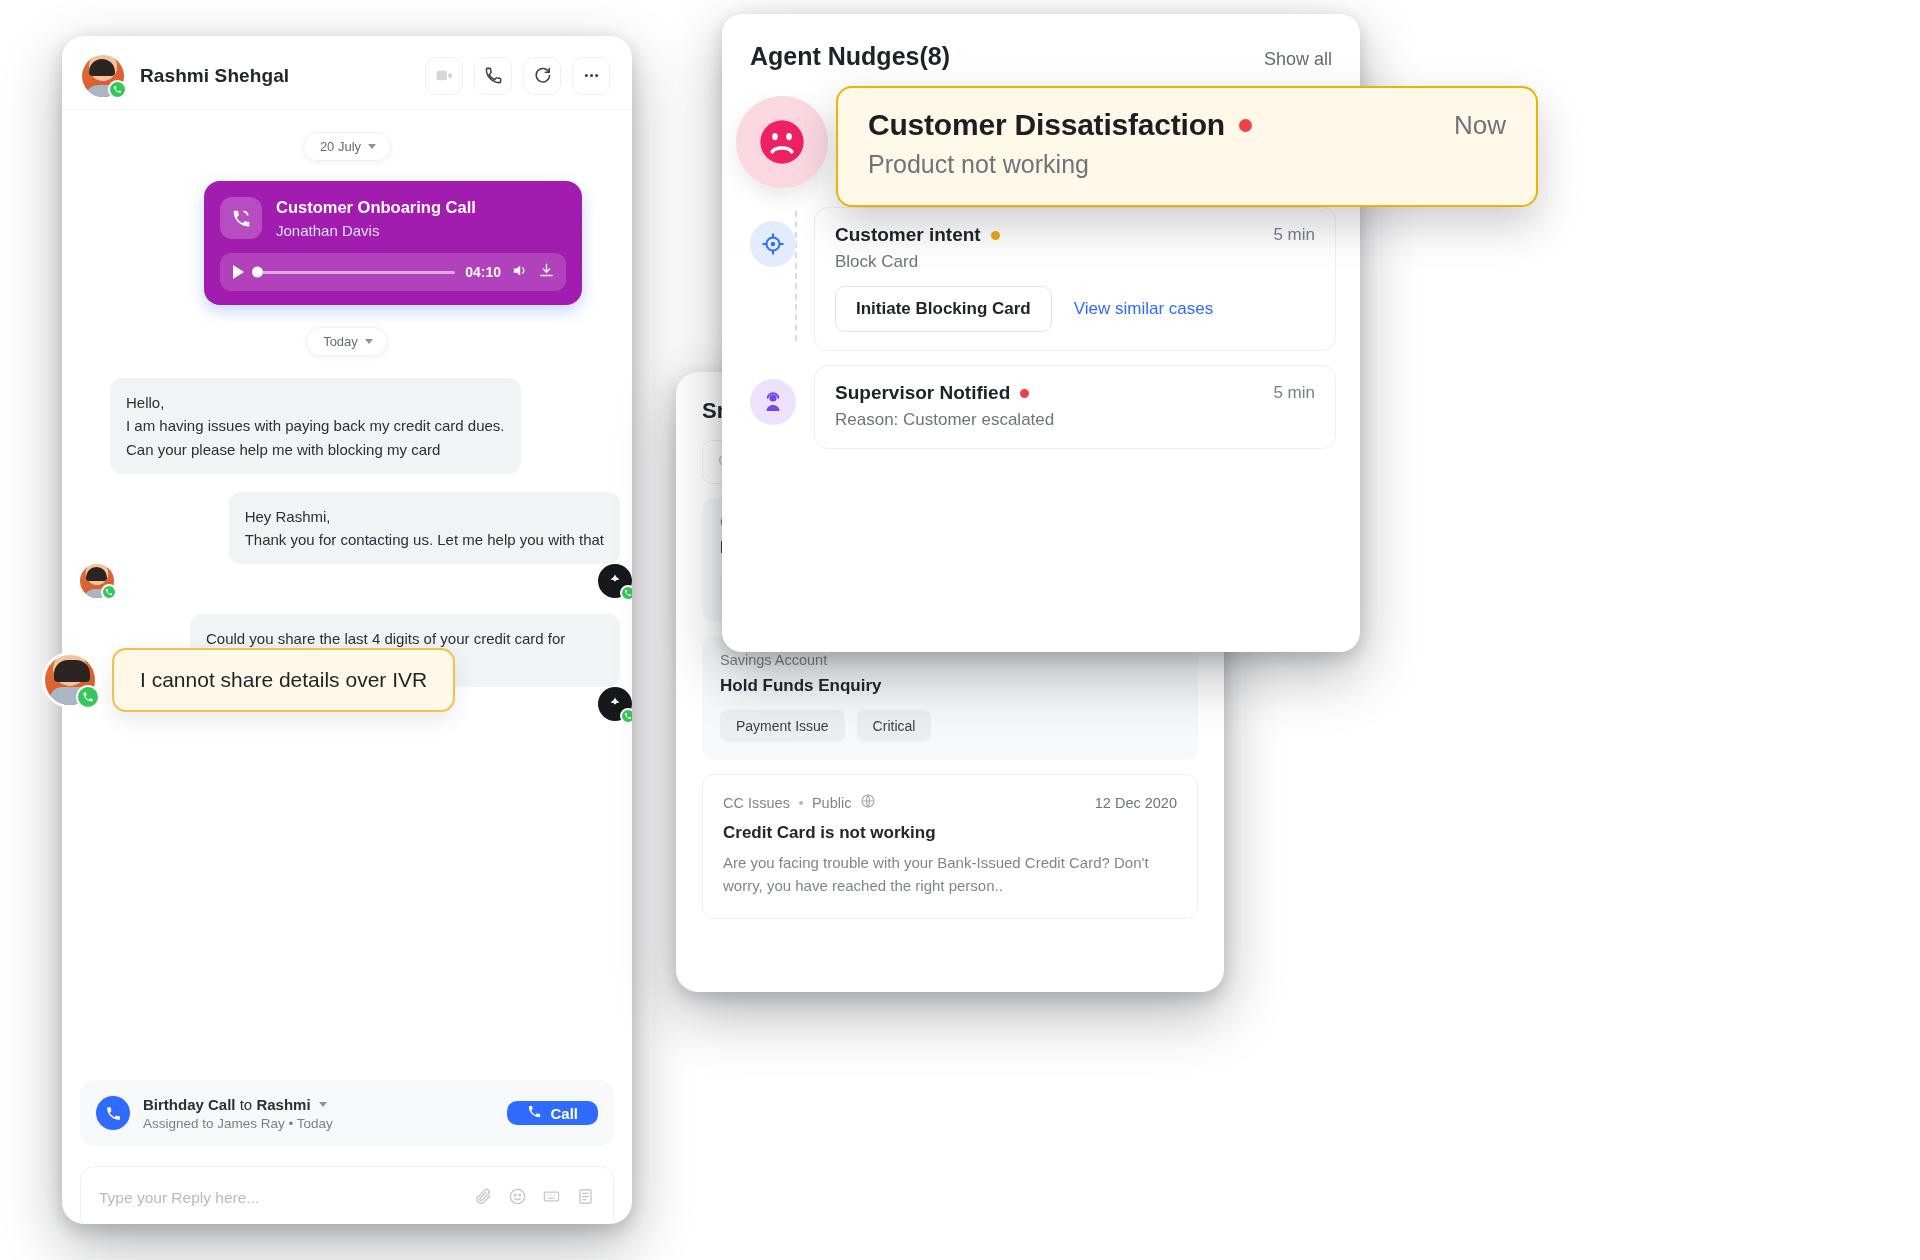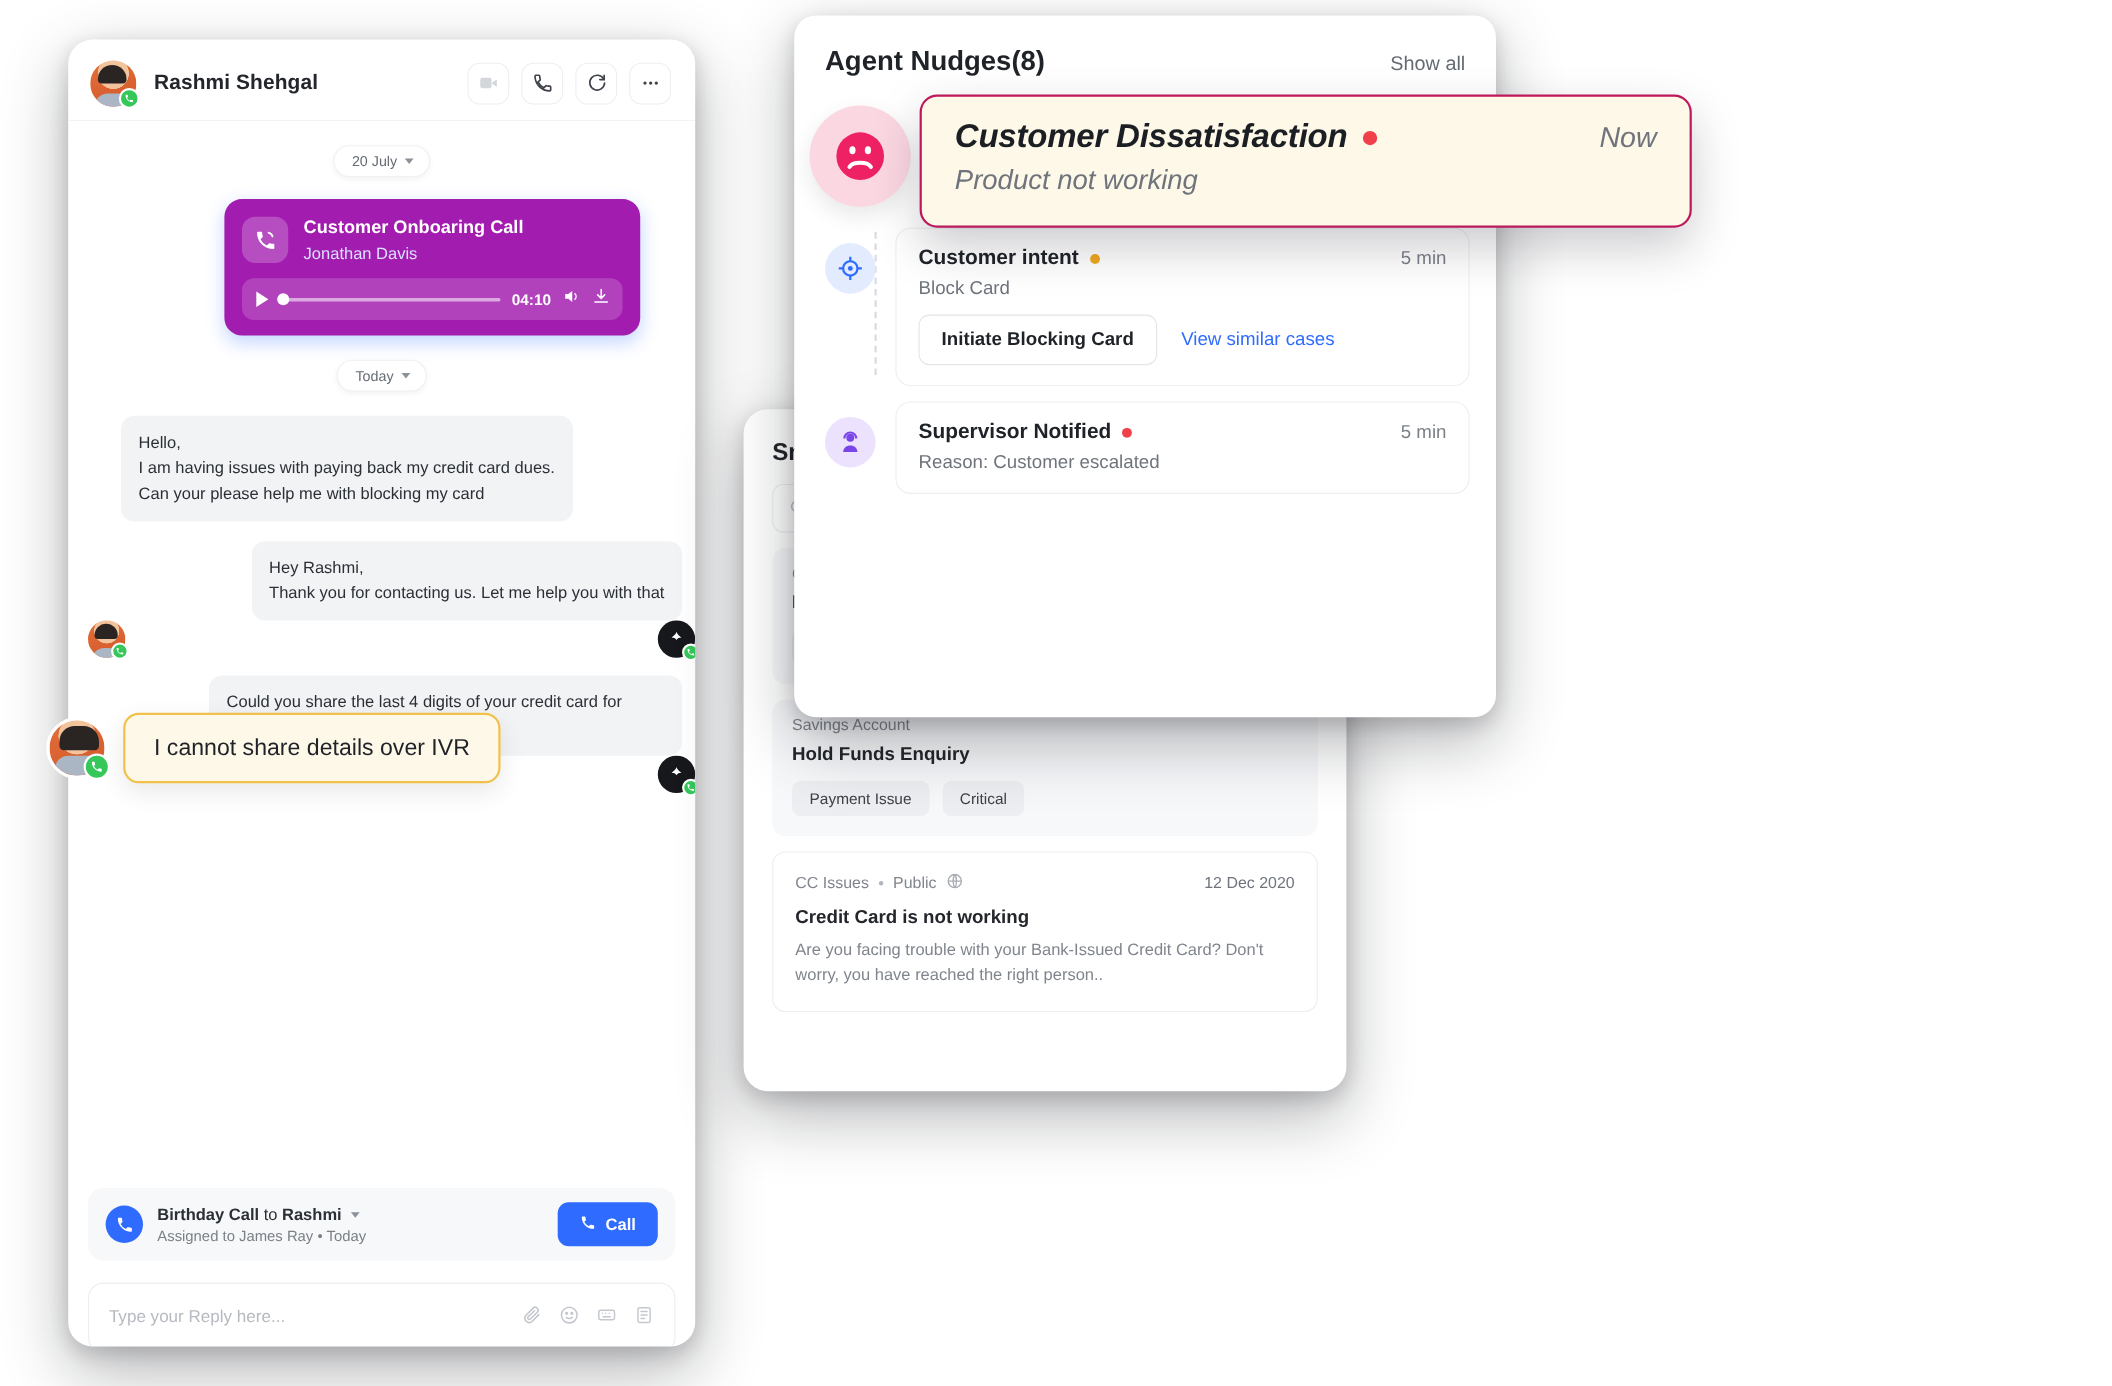--- a/index.html
+++ b/index.html
@@ -129,21 +129,21 @@
     background:#f7f8fa; border-radius: 14px; height: 66px;
     display:flex; align-items:center; padding: 0 16px;
   }
   .bd-ico { width:34px;height:34px;border-radius:50%;background:#2f6bff;color:#fff;display:flex;align-items:center;justify-content:center;flex:none;}
   .bd-txt { margin-left: 13px; }
   .bd-l1 { font-size: 15px; color:#2b2f36; display:flex; align-items:center; gap:8px;}
   .bd-l1 b { font-weight:700; }
   .bd-l2 { font-size: 13.5px; color:#7b8088; margin-top:3px; }
   .call-btn {
     margin-left:auto; background:#2f6bff; color:#fff; border:none; border-radius: 10px;
-    height: 40px; padding: 0 20px; font-size:15px; font-weight:600;
+    height: 24px; padding: 0 20px; font-size:15px; font-weight:600;
     display:flex;align-items:center;gap:8px; font-family:inherit;
   }
 
   .reply {
     position:absolute; left: 18px; right: 18px; bottom: 16px; height: 64px;
     border:1px solid #eceef1; border-radius: 14px; display:flex; align-items:center;
     padding: 0 18px;
   }
   .reply input {
     border:none; outline:none; flex:1; font-size: 15.5px; color:#2b2f36;
@@ -203,24 +203,23 @@
   .ghost-btn {
     border:1px solid #e3e5e9; background:#fff; border-radius: 10px;
     padding: 12px 20px; font-size: 17px; font-weight:700; color:#1f2328;
     font-family:inherit;
   }
   .link-btn { background:none;border:none;color:#2f6bff;font-size:17px;font-family:inherit; }
 
   
   #dissat {
     position:absolute; left: 836px; top: 86px; width: 702px; z-index: 9;
-    background:#fdf8e7; border:2px solid #be185d; border-radius: 16px;
+    background:#fdf8e7; border:2px solid #eab308; border-radius: 16px;
     padding: 20px 30px 26px;
     box-shadow: 0 18px 44px rgba(25,25,35,.22);
-    font-style: italic;
   }
   .dis-r1 { display:flex; align-items:center; gap: 14px; }
   .dis-title { font-size: 30px; font-weight:700; color:#1b1e23; letter-spacing:-.2px; }
   .dis-dot { width: 13px; height:13px; border-radius:50%; background:#f0414b; }
   .dis-now { margin-left:auto; font-size: 26px; color:#6f747c; }
   .dis-sub { font-size: 25px; color:#6f747c; margin-top: 8px; }
 
   #sad-float {
     position:absolute; left: 736px; top: 96px; width: 92px; height: 92px;
     border-radius:50%; background:#fbd7e2; z-index:8;

